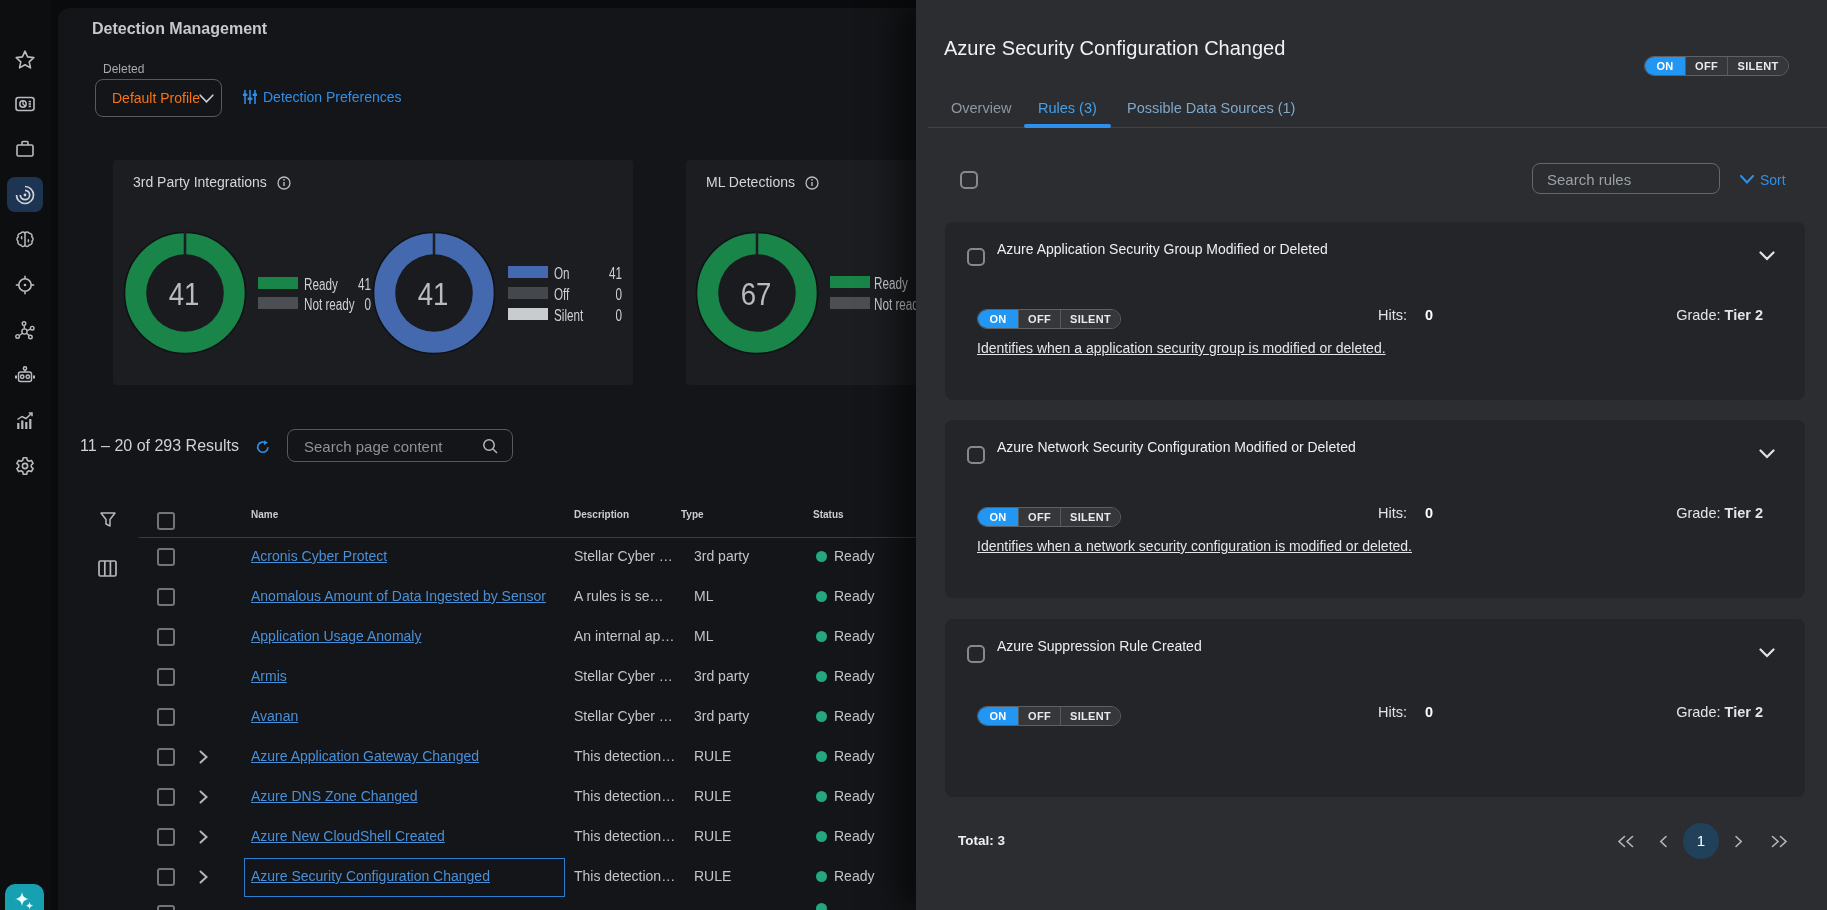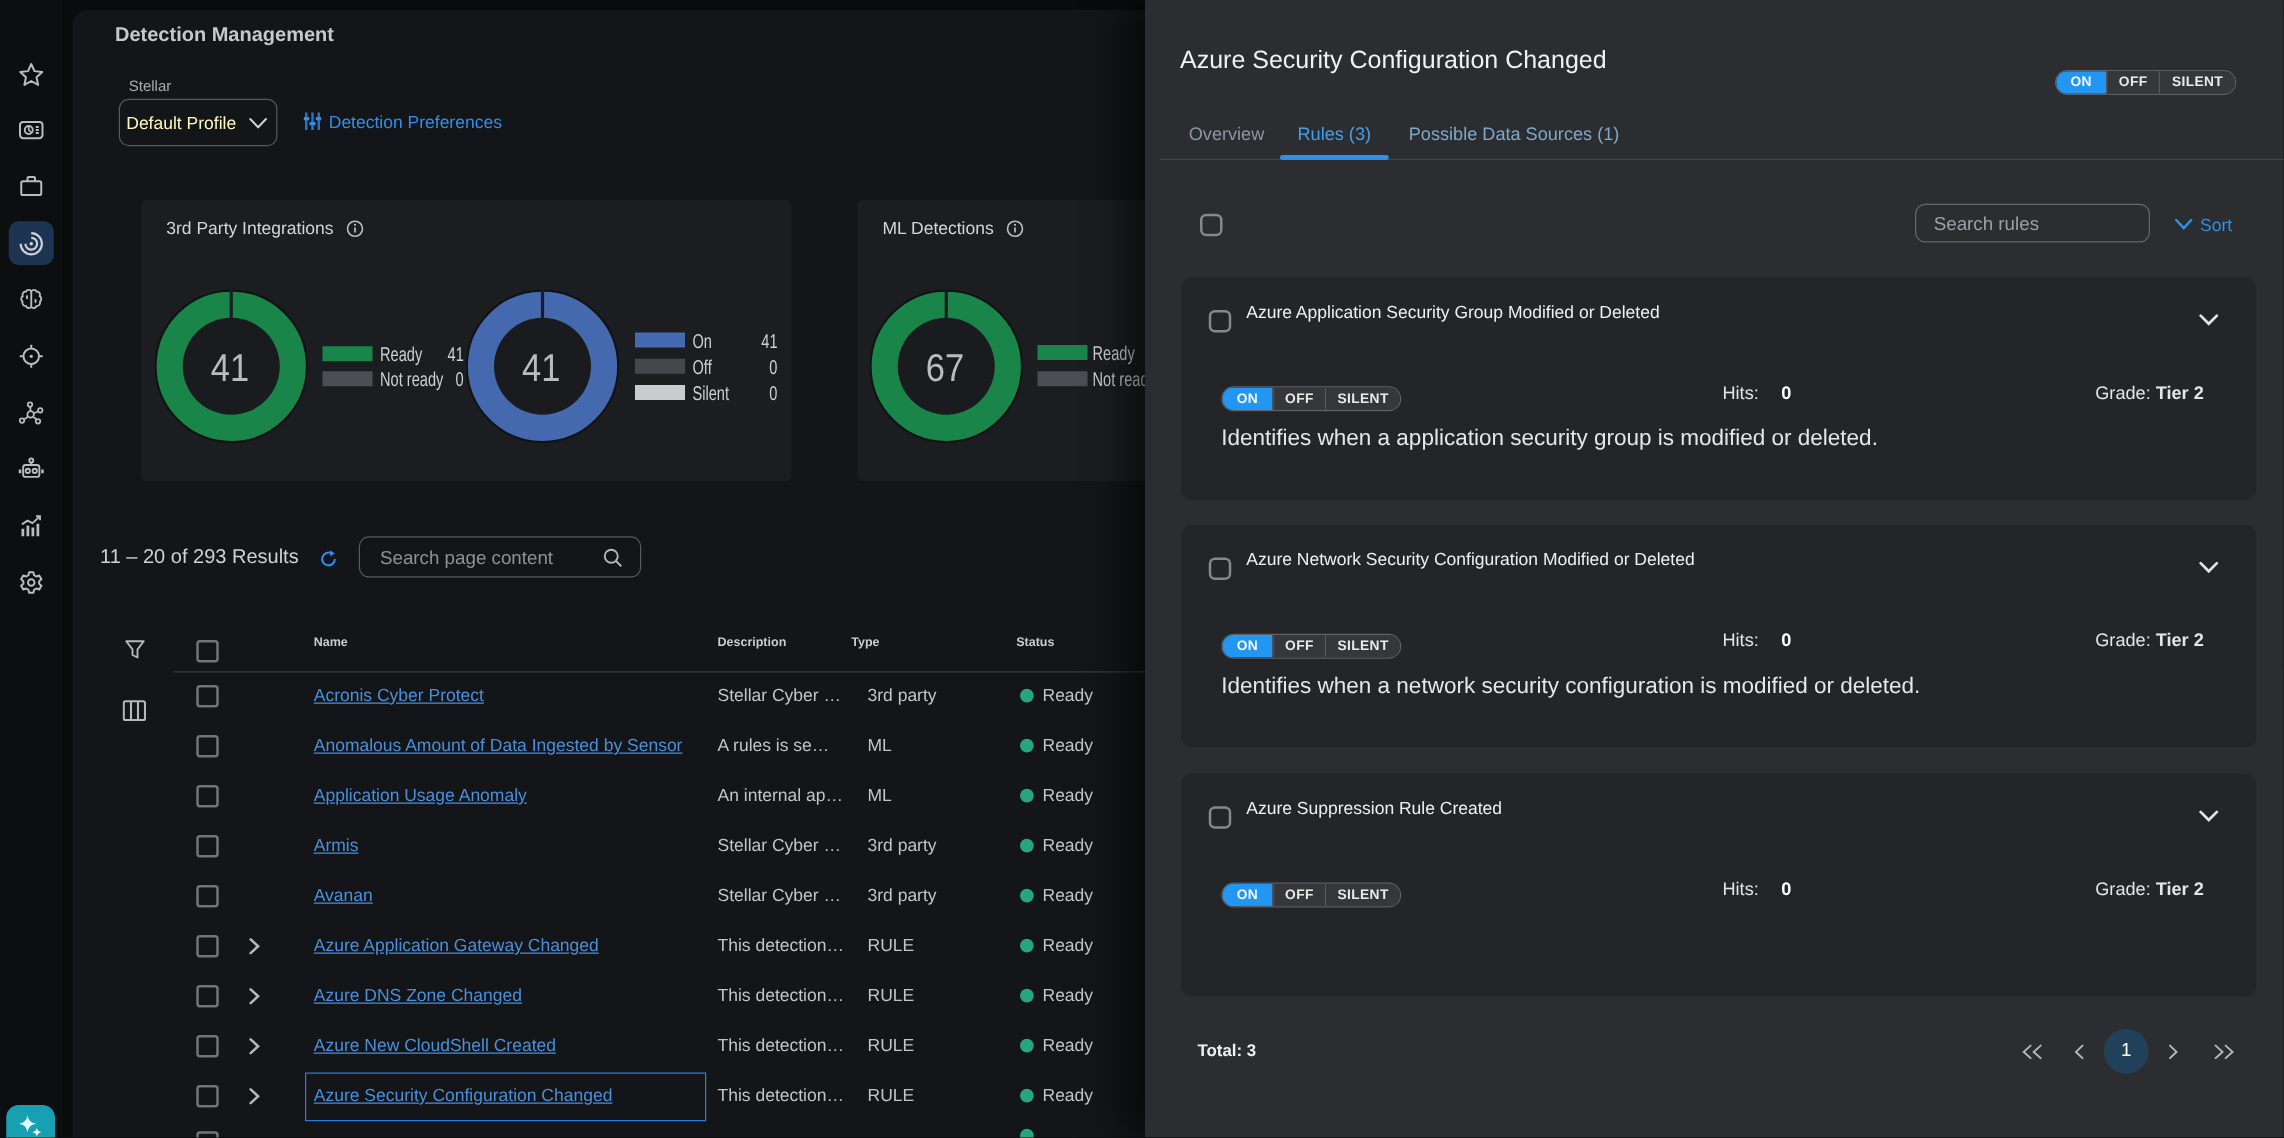--- a/index.html
+++ b/index.html
@@ -9,21 +9,21 @@
 
 
 #sidebar { left:0; top:0; width:50px; height:910px; background:#0d0e10; }
 .sicon { position:absolute; left:25px; transform:translate(-50%,-50%); color:#b9bcbf; }
 .sel-bg { position:absolute; left:7px; top:177px; width:36px; height:35px; background:#1d3553; border-radius:8px; }
 #aibtn { position:absolute; left:5px; top:884px; width:39px; height:38px; border-radius:10px; background:#16a0b2; }
 
 
 #panel { left:58px; top:8px; width:1769px; height:902px; background:#131518; border-radius:12px 0 0 0; }
 .lbl { position:absolute; font-size:12px; color:#a7abaf; }
-#profile-dd { position:absolute; left:37px; top:71px; width:127px; height:38px; border:1px solid #56595d; border-radius:8px; color:#fef9c3; font-size:14px; line-height:36px; padding-left:5px; }
+#profile-dd { position:absolute; left:37px; top:71px; width:127px; height:38px; border:1px solid #56595d; border-radius:8px; color:#f97316; font-size:14px; line-height:36px; padding-left:16px; }
 #detpref { position:absolute; left:185px; top:81px; color:#2e90ea; font-size:14px; }
 
 .card { position:absolute; top:152px; height:225px; background:#1b1d20; border-radius:4px; }
 .cardtitle { position:absolute; top:14px; font-size:14px; color:#d3d6d9; }
 .donutnum { font-size:31px; fill:#b9bcbe; }
 .legbar { position:absolute; width:40px; height:12px; }
 .legtxt { position:absolute; font-size:16px; color:#ced1d4; transform:scaleX(.73); transform-origin:0 50%; white-space:nowrap; }
 .legval { position:absolute; font-size:16px; color:#ced1d4; text-align:right; transform:scaleX(.73); transform-origin:100% 50%; }
 
 #results-line { position:absolute; left:22px; top:429px; font-size:16px; color:#cfd2d4; }
@@ -50,34 +50,34 @@
 .tab { position:absolute; top:100px; font-size:14.5px; }
 #tabline { position:absolute; left:12px; top:127px; width:899px; height:1px; background:#404347; }
 #tabul { position:absolute; left:108px; top:124px; width:87px; height:4px; background:#2e90ea; border-radius:2px; }
 #search-rules { position:absolute; left:616px; top:163px; width:188px; height:31px; border:1px solid #64686c; border-radius:8px; }
 #search-rules span { position:absolute; left:14px; top:7px; font-size:15px; color:#9ba1a6;text-align:center; }
 #sortlink { position:absolute; left:824px; top:172px; color:#2e90ea; font-size:14px; }
 
 .rcard { position:absolute; left:29px; width:860px; height:178px; background:#232528; border-radius:8px; }
 .rtitle { position:absolute; left:52px; top:19px; font-size:14px; color:#edeff1; }
 .rchev { position:absolute; right:30px; top:29px; }
-.rdesc { position:absolute; left:32px; top:118px; font-size:18px; color:#e4e6e8; }
+.rdesc { position:absolute; left:32px; top:118px; font-size:14px; color:#e4e6e8;text-decoration:underline; }
 .hits { position:absolute; left:433px; top:85px; font-size:14.5px; color:#e2e4e6; }
 .hits b { margin-left:14px; color:#fff; }
 .grade { position:absolute; right:42px; top:85px; font-size:14.5px; color:#e2e4e6; }
 #dfooter-total { position:absolute; left:42px; top:833px; font-size:13.5px; font-weight:bold; color:#eef0f2; }
 #pgcircle { position:absolute; left:767px; top:823px; width:36px; height:36px; border-radius:50%; background:#21405a; color:#fff; font-size:15px; text-align:center; line-height:36px; }
 </style>
 </head>
 <body>
 <div id="stage">
 
   <div class="abs" id="panel">
     <div class="title" style="position:absolute; left:34px; top:12px; font-size:16px; font-weight:bold; color:#c6c8ca;">Detection Management</div>
-    <div class="lbl" style="left:45px; top:54px;">Stellar</div>
+    <div class="lbl" style="left:45px; top:54px;">Deleted</div>
     <div id="profile-dd">Default Profile
       <svg style="position:absolute; right:7px; top:14px;" width="15" height="9" viewBox="0 0 15 9">
           <path d="M1.2 1.2 L7.5 7.8 L13.8 1.2" stroke="#cfd2d5" stroke-width="1.6" fill="none" stroke-linecap="round"></path>
         </svg>
     </div>
     <div id="detpref">
       <svg width="14" height="16" viewBox="0 0 14 16" style="vertical-align:-3px; margin-right:6px;">
         <g stroke="#2273c4" stroke-width="2" fill="none">
           <line x1="2" y1="1" x2="2" y2="15"></line>
             <line x1="7" y1="1" x2="7" y2="15"></line>

